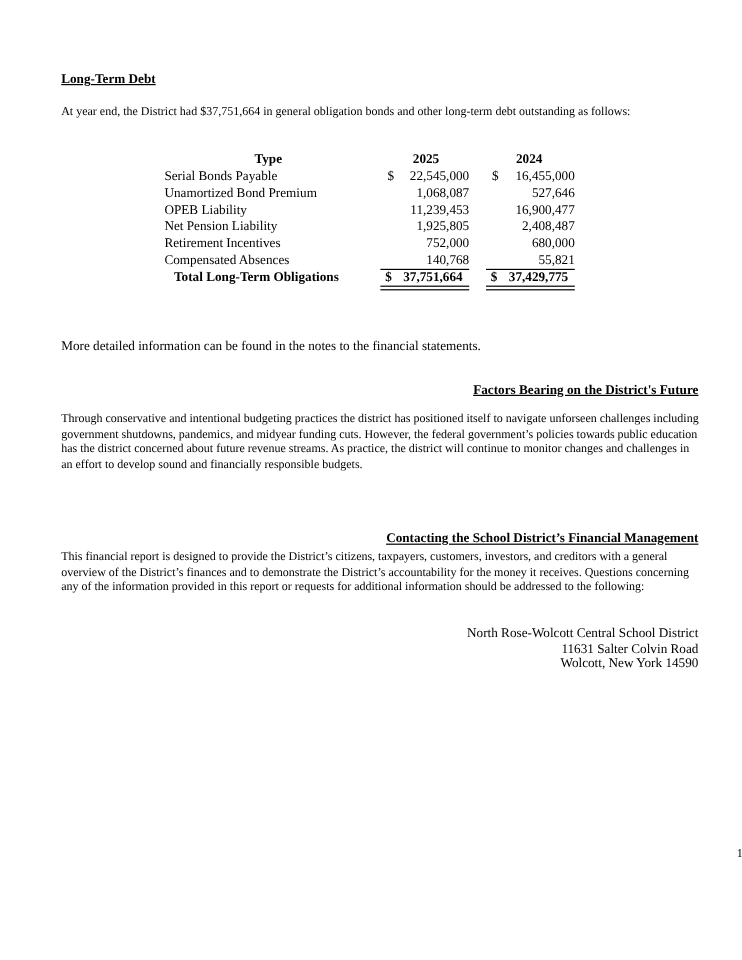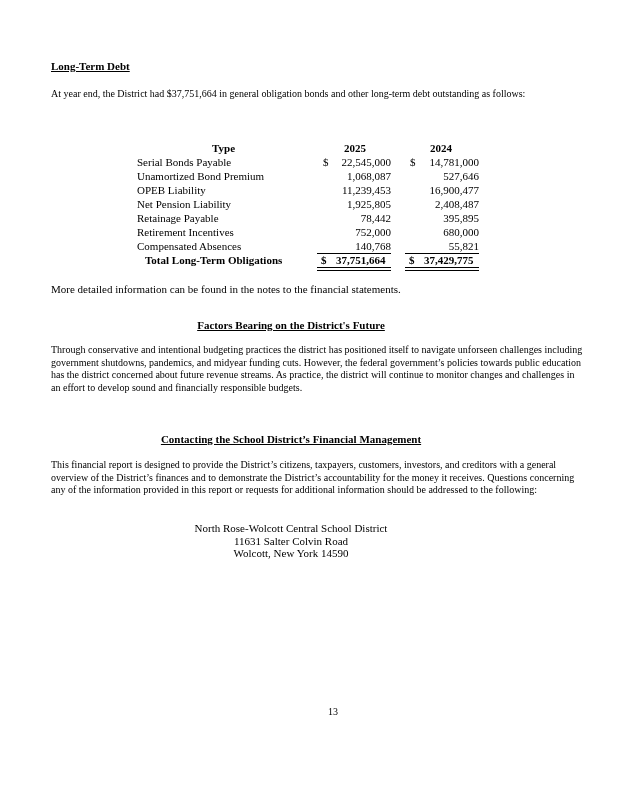--- a/index.html
+++ b/index.html
@@ -1,57 +1,57 @@
 <!DOCTYPE html>
 <html><head>
 <meta charset="utf-8">
 <style>
   html, body { margin: 0; padding: 0; background: #ffffff; }
   body { width: 618px; height: 800px; position: relative; overflow: hidden;
          font-family: "Liberation Serif", "DejaVu Serif", serif; color: #000; font-size: 11px; }
   .abs { position: absolute; white-space: nowrap; }
   .h-under { font-weight: bold; text-decoration: underline; }
   .para { position: absolute; left: 51px; width: 535px; line-height: 12.6px; font-size: 10px; white-space: normal; }
-  .tbl { position: absolute; left: 137px; top: 126px; width: 350px; margin-top: 15px; }
+  .tbl { position: absolute; left: 137px; top: 126px; width: 350px; }
   .row { position: relative; height: 14px; line-height: 14px; }
   .lbl { position: absolute; left: 0; }
   .c1d { position: absolute; left: 186px; }
   .c1v { position: absolute; right: 96px; text-align: right; }
   .c2d { position: absolute; left: 273px; }
   .c2v { position: absolute; right: 8px; text-align: right; }
   .hdr { font-weight: bold; text-decoration: underline; }
   .total { font-weight: bold; }
   .total .lbl { left: 8px; width: 150px; overflow: hidden; }
   .tline1 { position: absolute; left: 180px; width: 74px; top: 0; border-top: 1px solid #000; }
   .tline2 { position: absolute; left: 268px; width: 74px; top: 0; border-top: 1px solid #000; }
   .dbl1 { position: absolute; left: 180px; width: 74px; top: 14px; height: 2px; border-top: 1px solid #000; border-bottom: 1px solid #000; }
   .dbl2 { position: absolute; left: 268px; width: 74px; top: 14px; height: 2px; border-top: 1px solid #000; border-bottom: 1px solid #000; }
   .clip { display: inline-block; overflow: hidden; vertical-align: top; }
-  .center { position: absolute; left: 0; width: 582px; text-align: center; }
+  .center { position: absolute; left: 0; width: 582px; text-align: right; }
 </style>
 </head>
 <body>
 
 <div class="abs h-under" style="left:51px; top:60px; font-size:11px;">Long-Term Debt</div>
 
 <div class="para" style="top:88px;">At year end, the District had $37,751,664 in general obligation bonds and other long-term debt outstanding as follows:</div>
 
 <div class="tbl">
   <div class="row hdr">
     <span class="lbl" style="left:75px;">Type</span>
     <span class="abs" style="left:207px;text-align:right;">2025</span>
     <span class="abs" style="left:293px;text-align:center;">2024</span>
   </div>
   <div id="rows">
       <div class="row">
         <span class="lbl">Serial Bonds Payable</span>
         <span class="c1d">$</span>
         <span class="c1v">22,545,000</span>
         <span class="c2d">$</span>
-        <span class="c2v">14,781,000</span>
+        <span class="c2v">16,455,000</span>
       </div>
       <div class="row">
         <span class="lbl">Unamortized Bond Premium</span>
         <span class="c1d"></span>
         <span class="c1v">1,068,087</span>
         <span class="c2d"></span>
         <span class="c2v">527,646</span>
       </div>
       <div class="row">
         <span class="lbl">OPEB Liability</span>
@@ -59,27 +59,20 @@
         <span class="c1v">11,239,453</span>
         <span class="c2d"></span>
         <span class="c2v">16,900,477</span>
       </div>
       <div class="row">
         <span class="lbl">Net Pension Liability</span>
         <span class="c1d"></span>
         <span class="c1v">1,925,805</span>
         <span class="c2d"></span>
         <span class="c2v">2,408,487</span>
-      </div>
-      <div class="row">
-        <span class="lbl">Retainage Payable</span>
-        <span class="c1d"></span>
-        <span class="c1v">78,442</span>
-        <span class="c2d"></span>
-        <span class="c2v">395,895</span>
       </div>
       <div class="row">
         <span class="lbl">Retirement Incentives</span>
         <span class="c1d"></span>
         <span class="c1v">752,000</span>
         <span class="c2d"></span>
         <span class="c2v">680,000</span>
       </div>
       <div class="row">
         <span class="lbl">Compensated Absences</span>
@@ -101,21 +94,21 @@
     <div class="dbl2"></div>
   </div>
 </div>
 
 <div class="abs" style="left:51px; top:283px;">More detailed information can be found in the notes to the financial statements.</div>
 
 <div class="center h-under" style="top:319px;">Factors Bearing on the District's Future</div>
 
 <div class="para" style="top:344px;">Through conservative and intentional budgeting practices the district has positioned itself to navigate unforseen challenges including government shutdowns, pandemics, and midyear funding cuts.  However, the federal government’s policies towards public education has the district concerned about future revenue streams.  As practice, the district will continue to monitor changes and challenges in an effort to develop sound and financially responsible budgets.</div>
 
-<div class="center h-under" style="top:433px;">Contacting the School District’s Financial Management</div>
+<div class="center h-under" style="top:443px;">Contacting the School District’s Financial Management</div>
 
 <div class="para" style="top:459px;">This financial report is designed to provide the District’s citizens, taxpayers, customers, investors, and creditors with a general overview of the District’s finances and to demonstrate the District’s accountability for the money it receives. Questions concerning any of the information provided in this report or requests for additional information should be addressed to the following:</div>
 
 <div class="center" style="top:522px; line-height:12.6px;">
   <div>North Rose-Wolcott Central School District</div>
   <div>11631 Salter Colvin Road</div>
   <div>Wolcott, New York 14590</div>
 </div>
 
 <div class="center" style="top:706px; font-size:10px;margin-left:42px;">13</div>

